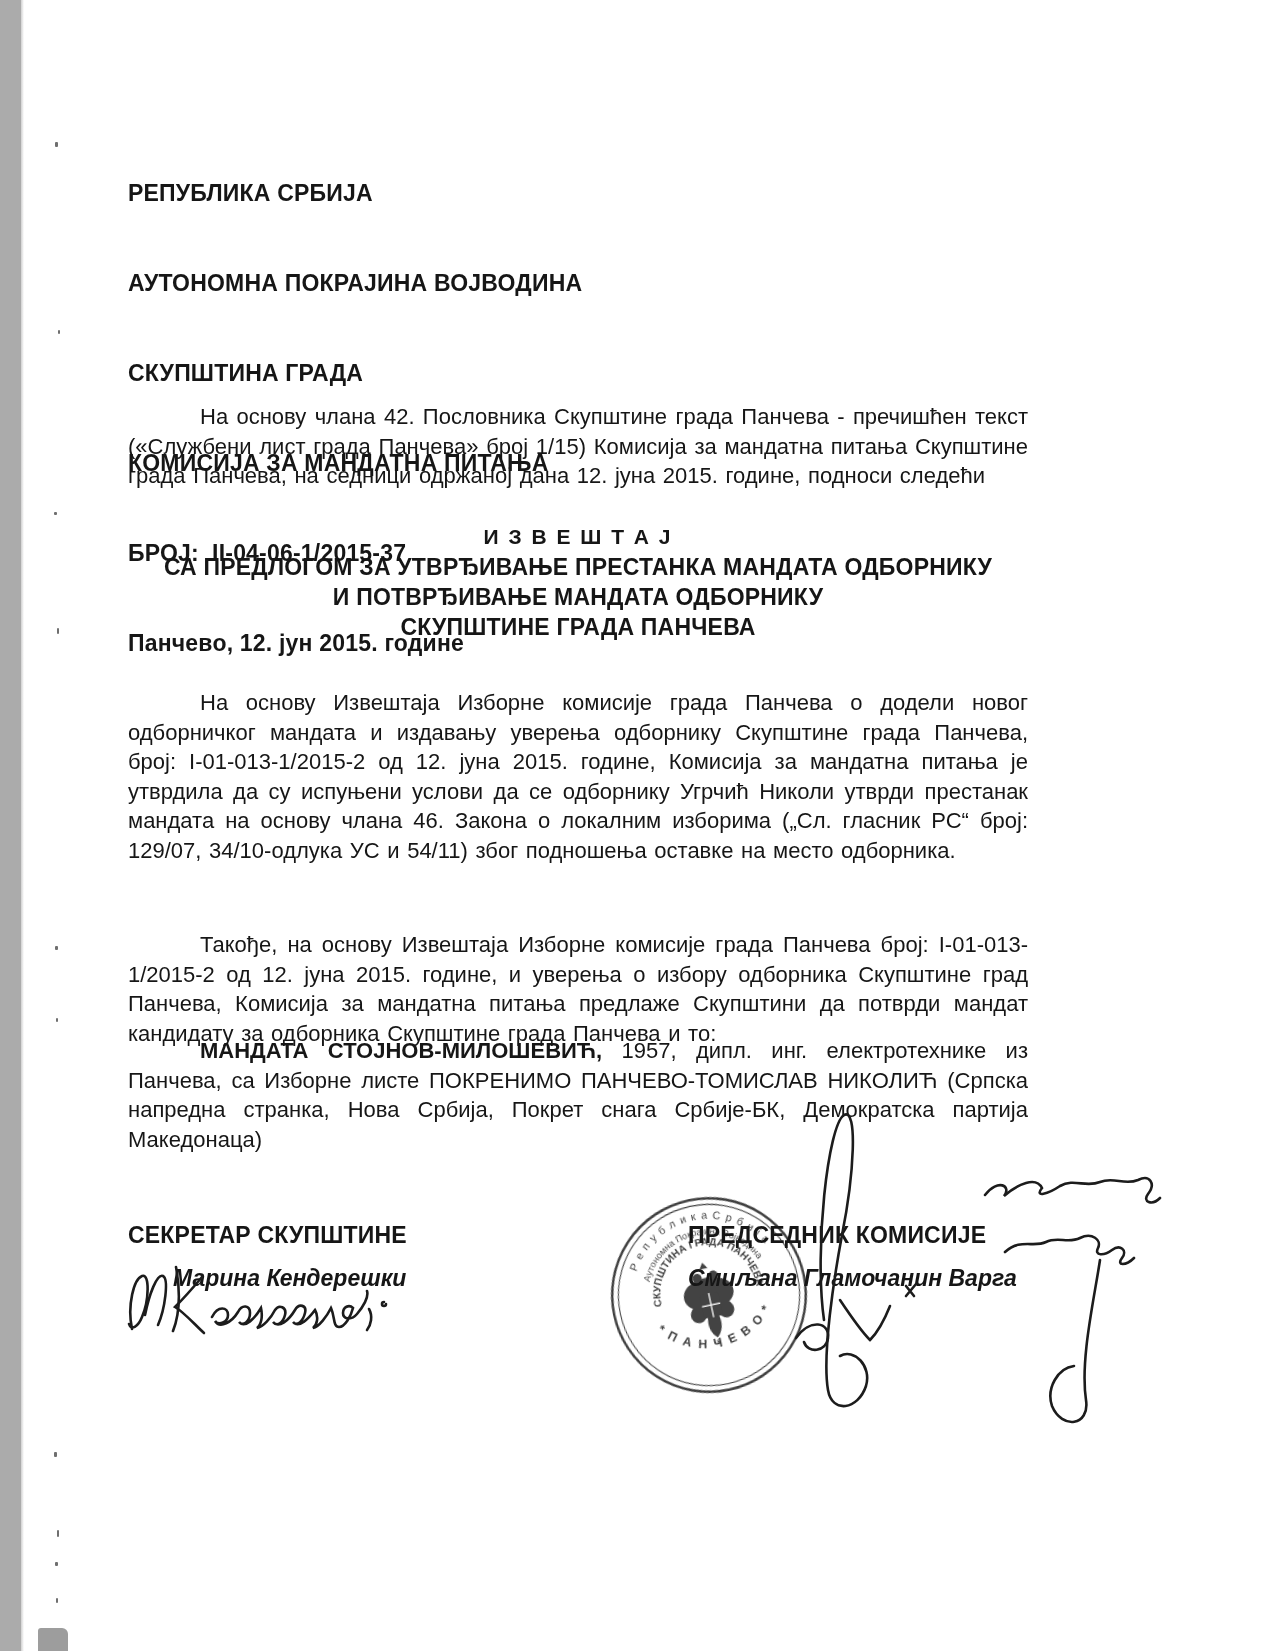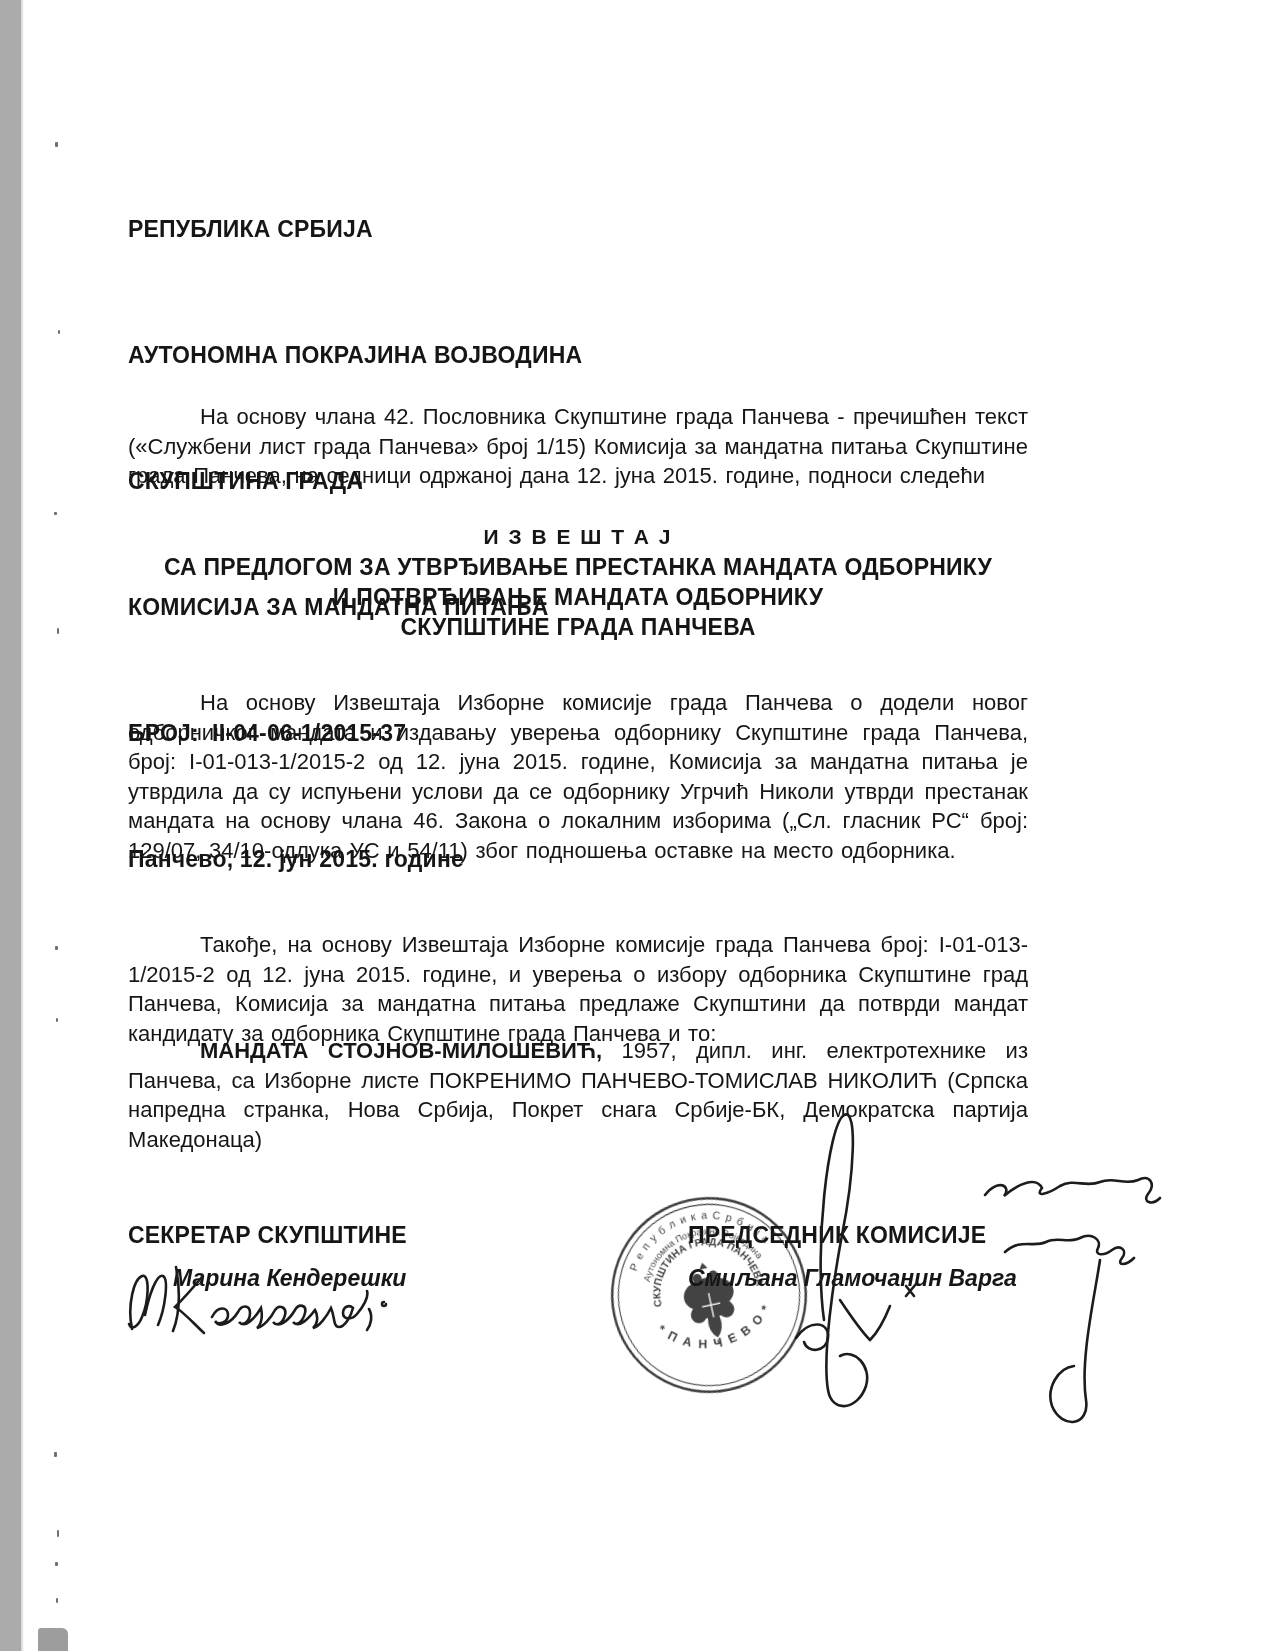--- a/index.html
+++ b/index.html
@@ -25,21 +25,21 @@
     position:absolute;left:38px;top:1628px;width:30px;height:23px;
     background:#9d9d9d;border-radius:3px 6px 0 0;
   }
   .speck{position:absolute;background:#6f6f6f;border-radius:1px;}
 
   .letterhead{
     position:absolute;left:128px;top:118px;width:700px;
     font-weight:bold;font-size:23px;line-height:30px;
     letter-spacing:.2px;white-space:pre-wrap;
   }
-  .letterhead div{white-space:pre-wrap;margin-top:36px;}
+  .letterhead div{white-space:pre-wrap;}
 
   .para{
     position:absolute;left:128px;width:900px;
     font-size:22px;line-height:29.5px;
     text-align:justify;word-spacing:1.5px;
   }
   .indent{text-indent:72px;}
   #intro{top:380px;}
   #para1{top:666px;}
   #para2{top:908px;}

